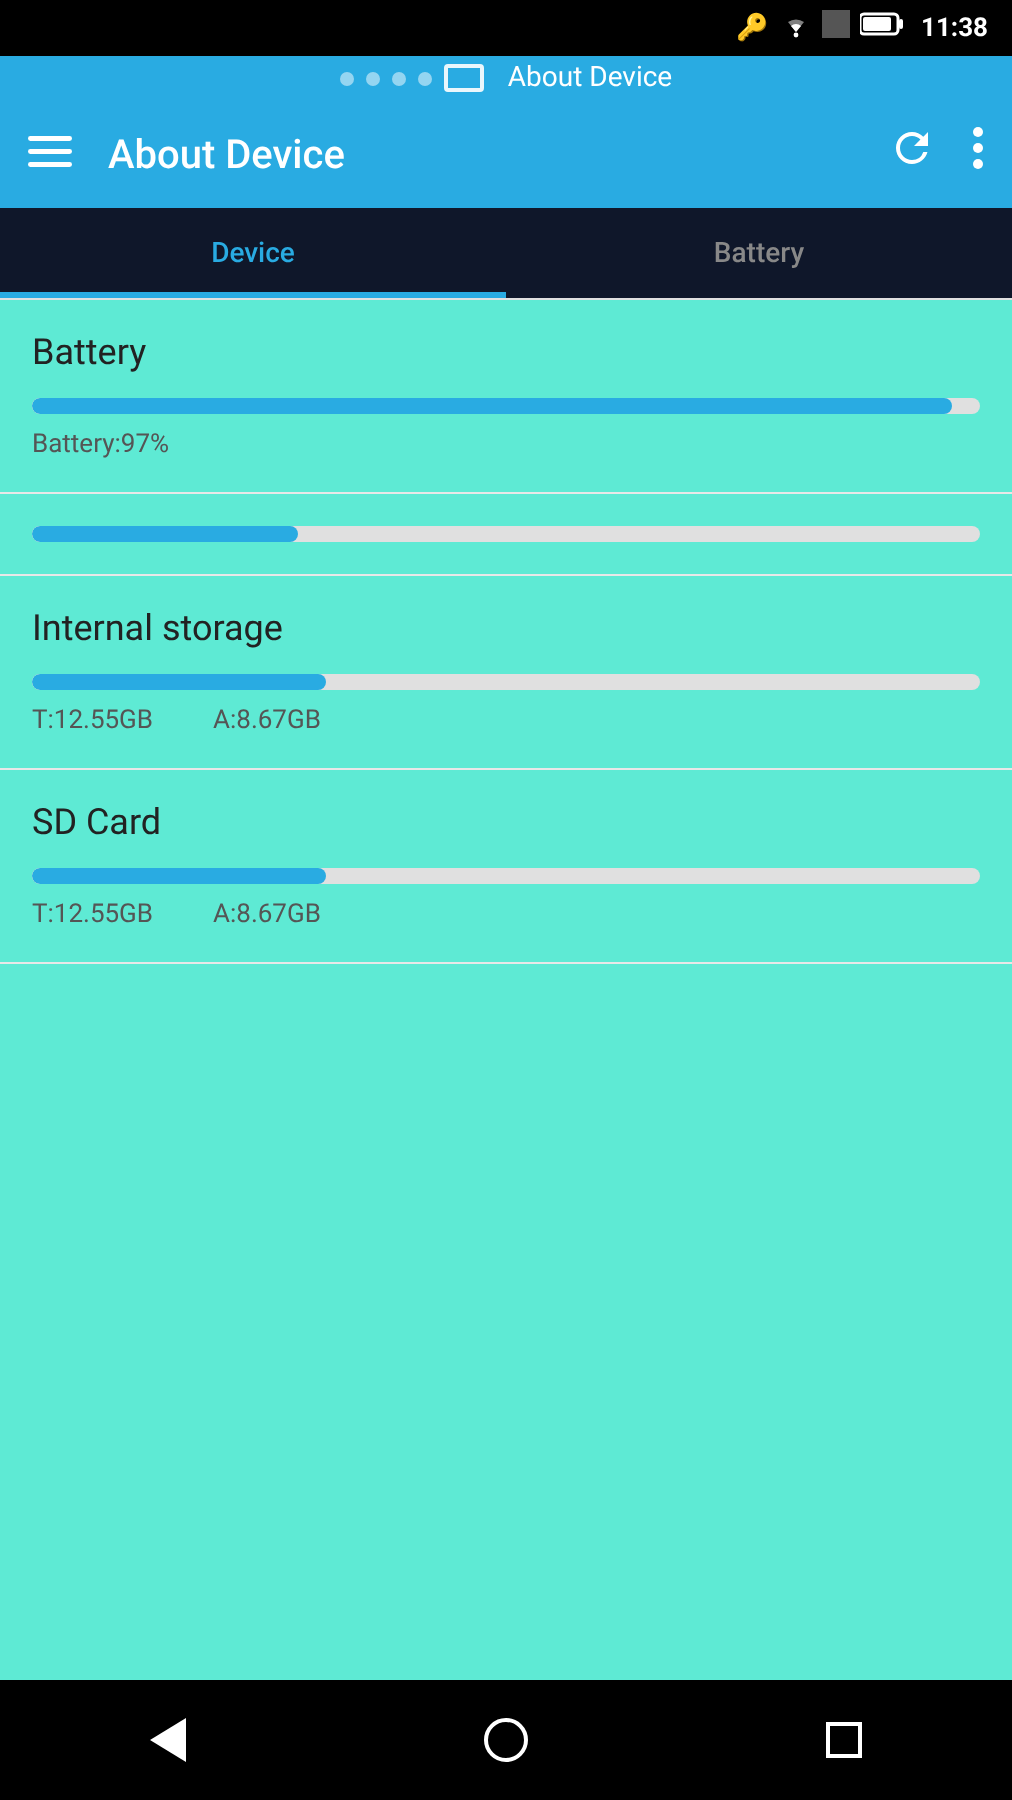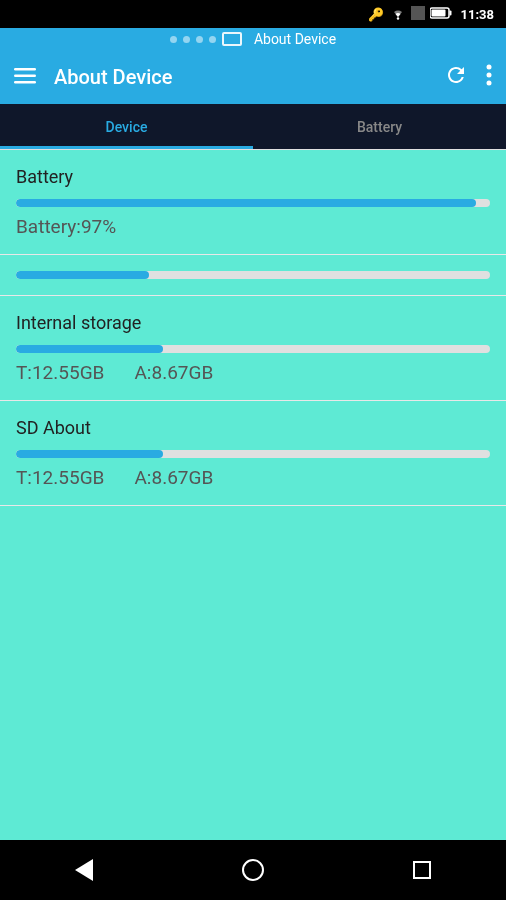--- a/index.html
+++ b/index.html
@@ -161,21 +161,21 @@
       overflow: hidden;
     }
     .progress-bar-fill {
       height: 100%;
       background: #29abe2;
       border-radius: 4px;
     }
     .section-stats {
       display: flex;
       gap: 30px;
-      font-size: 19px;
+      font-size: 13px;
       color: #555;
       margin-bottom: 8px;
     }
 
     
     .bottom-nav {
       background: #000;
       height: 60px;
       display: flex;
       align-items: center;
@@ -313,21 +313,21 @@
     <div class="progress-bar-container">
       <div class="progress-bar-fill" style="width:31%"></div>
     </div>
     <div class="section-stats">
       <span>T:12.55GB</span>
       <span>A:8.67GB</span>
     </div>
   </div>
 
   <div class="section">
-    <div class="section-title">SD About</div>
+    <div class="section-title">SD Card</div>
     <div class="progress-bar-container">
       <div class="progress-bar-fill" style="width:31%"></div>
     </div>
     <div class="section-stats">
       <span>T:12.55GB</span>
       <span>A:8.67GB</span>
     </div>
   </div>
 
 </div>

